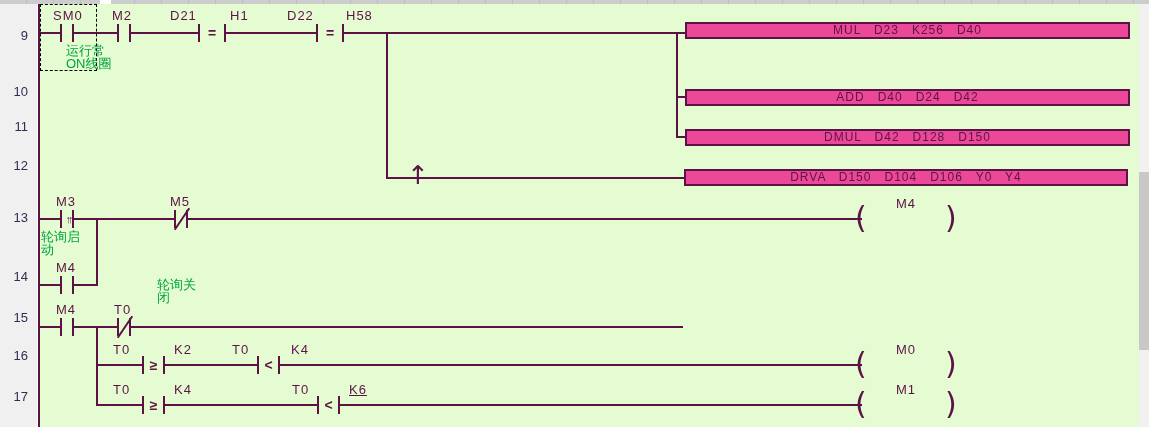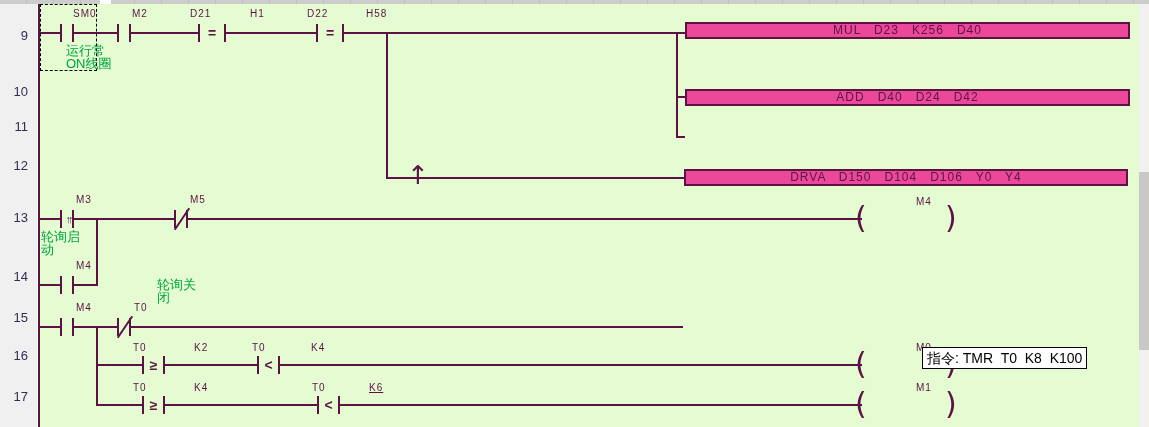--- a/index.html
+++ b/index.html
@@ -12,21 +12,21 @@
   .rownum{position:absolute;width:26px;text-align:right;font-size:13px;color:#2E2E55;}
   .rail{position:absolute;left:38px;top:4px;width:2px;height:423px;background:#5C1245;}
   .wh{position:absolute;height:2px;background:#5C1245;}
   .wv{position:absolute;width:2px;background:#5C1245;}
   .contact{position:absolute;height:18px;border-left:2px solid #5C1245;border-right:2px solid #5C1245;background:#E5FCD3;}
   .slash{position:absolute;left:-7px;top:8px;width:26px;height:2px;background:#5C1245;transform:rotate(-56deg);}
   .edge{position:absolute;left:-2px;top:1px;width:16px;text-align:center;font-size:11px;
         color:#5C1245;letter-spacing:-3px;line-height:16px;}
   .cmpg{position:absolute;left:0;top:0;width:100%;text-align:center;font-size:14px;
         color:#5C1245;line-height:18px;font-weight:bold;}
-  .lbl{position:absolute;font-size:10px;color:#5C1245;letter-spacing:1px;white-space:nowrap;margin-left:20px;}
+  .lbl{position:absolute;font-size:13px;color:#5C1245;letter-spacing:1px;white-space:nowrap;}
   .cmt{position:absolute;font-size:13px;color:#00A33C;line-height:13px;white-space:pre-line;}
   .ibox{position:absolute;height:13px;border:2px solid #5C1245;color:#5C1245;font-size:12px;
         line-height:13px;text-align:center;white-space:pre;letter-spacing:1px;background:#ec4899;}
   .coil-p{position:absolute;font-size:30px;line-height:30px;color:#5C1245;font-family:"DejaVu Sans",sans-serif;}
   .arrow{position:absolute;font-size:26px;line-height:26px;color:#5C1245;font-family:"DejaVu Sans",sans-serif;}
   .selbox{position:absolute;border:1px dashed #000;}
   .tooltip{position:absolute;background:#FFFFFF;border:1px solid #000;color:#000;
            font-size:14px;line-height:18px;padding:1px 4px;white-space:pre;z-index:9;}
   .scroll{position:absolute;left:1139px;top:4px;width:10px;height:423px;background:#F1F1F1;}
   .thumb{position:absolute;left:0;top:168px;width:10px;height:178px;background:#C8C8C8;}
@@ -82,20 +82,21 @@
   <div class="lbl" style="left:230px;top:8px;text-align:right;">H1</div>
 
   <div class="contact" style="left:316px;top:24px;width:24px;">
     <span class="cmpg">=</span>
   </div>
   <div class="lbl" style="left:287px;top:8px;">D22</div>
   <div class="lbl" style="left:346px;top:8px;text-align:center;">H58</div>
 
   <div class="ibox" style="left:685px;top:22px;width:441px;">MUL   D23   K256   D40</div>
   <div class="ibox" style="left:685px;top:89px;width:441px;">ADD   D40   D24   D42</div>
+  <div class="ibox" style="left:685px;top:129px;width:441px;">DMUL   D42   D128   D150</div>
 
   <div class="arrow" style="left:407px;top:162px;">↑</div>
   <div class="ibox" style="left:684px;top:169px;width:440px;">DRVA   D150   D104   D106   Y0   Y4</div>
 
   <div class="contact" style="left:60px;top:210px;width:10px;">
     <span class="edge">↑↑</span>
   </div>
   <div class="lbl" style="left:56px;top:194px;text-align:right;">M3</div>
   <div class="cmt" style="left:41px;top:230px;">轮询启
 动</div>
@@ -142,19 +143,18 @@
   <div class="lbl" style="left:174px;top:382px;">K4</div>
   <div class="contact" style="left:317px;top:396px;width:19px;">
     <span class="cmpg">&lt;</span>
   </div>
   <div class="lbl" style="left:292px;top:382px;">T0</div>
   <div class="lbl" style="left:349px;top:382px;text-decoration:underline;">K6</div>
   <span class="coil-p" style="left:855px;top:389px;">(</span>
   <span class="coil-p" style="left:945px;top:389px;">)</span>
   <div class="lbl" style="left:896px;top:382px;">M1</div>
 
-  <div class="tooltip" style="left:922px;top:347px;">指令: TMR  T0  K8  K100</div>
 
   <div class="scroll">
     <div class="thumb"></div>
   </div>
 
 </div>
 
 </body></html>

